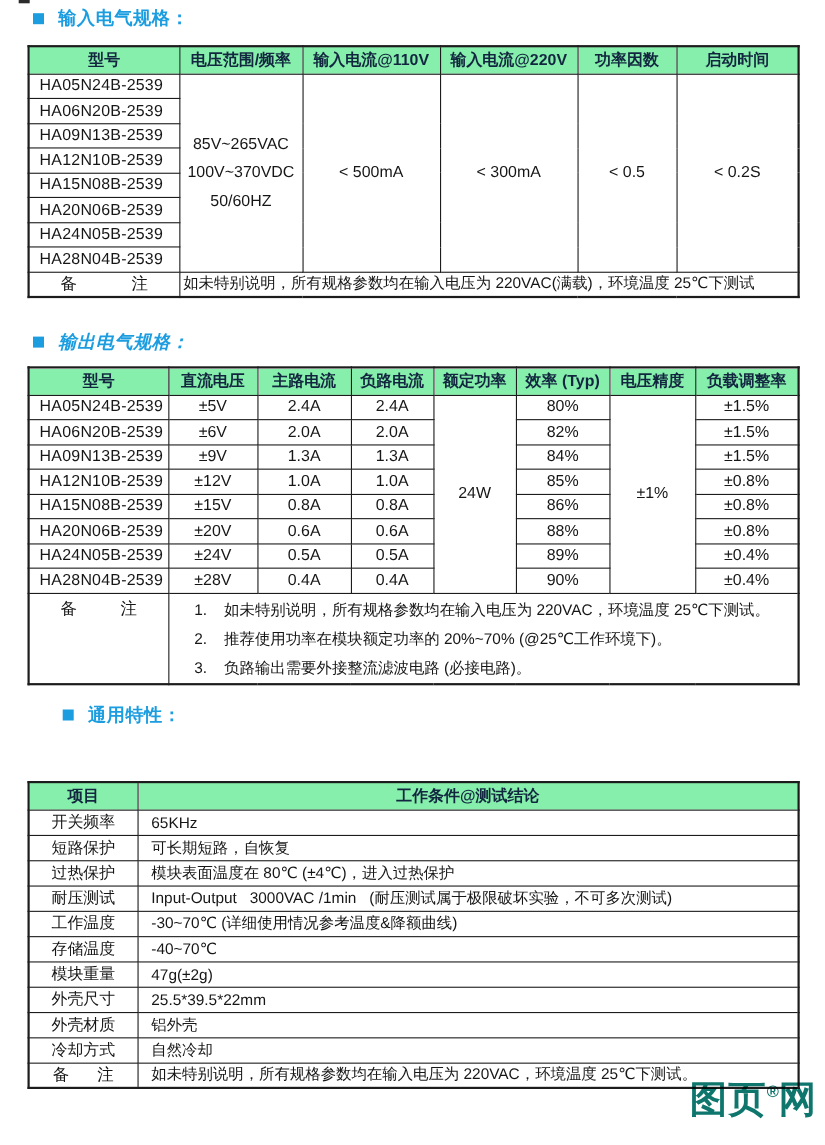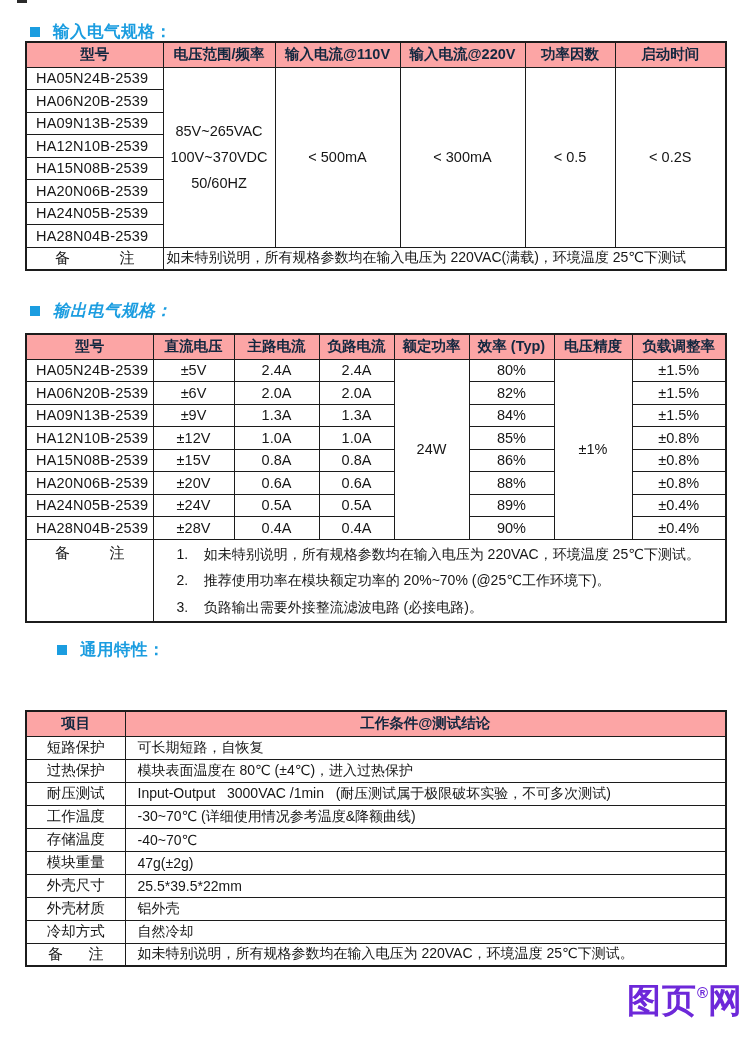--- a/index.html
+++ b/index.html
@@ -9,36 +9,36 @@
     color: #161616;
   }
   .top-artifact {
     position: absolute; left: 17px; top: 0; width: 10px; height: 3px; background: #2b2b2b;
   }
   .section-title {
     position: absolute; left: 30px; display: flex; align-items: center; gap: 13px;
     color: #1b9de0; font-weight: 700; font-size: 16.5px; letter-spacing: 0.5px;
   }
   .section-title .bullet { width: 10px; height: 10px; background: #1b9de0; display: inline-block; }
-  #sec1-title { top: 21px; text-align: right; }
+  #sec1-title { top: 6px; text-align: right; }
   #sec2-title { top: 300px; font-style: italic; }
   #sec3-title { top: 639px; padding-left: 27px; }
 
   table {
     position: absolute; left: 25px; width: 700px;
     border-collapse: collapse; table-layout: fixed;
     border: 2px solid #1c1c1c;
   }
   #table-input   { top: 41px; }
   #table-output  { top: 333px; }
   #table-general { top: 710px; }
 
   th, td { border: 1.5px solid #1c1c1c; overflow: hidden; }
   th {
-    background: #fca5a5; color: #12273f; font-weight: 700;
+    background: #86efac; color: #12273f; font-weight: 700;
     font-size: 14.5px; text-align: center; padding: 2px 1px; margin-left: 48px;
   }
   td { font-size: 14.5px; text-align: center; vertical-align: middle; padding: 1px 2px; }
 
   tr.hrow   { height: 25px; }
   tr.drow   { height: 22.5px; }
   tr.note1  { height: 23px; }
   tr.note2  { height: 64px; }
   tr.g-row  { height: 23px; }
 
@@ -56,21 +56,21 @@
   td.notes-cell { text-align: left; vertical-align: middle; }
   .notes-list div {
     line-height: 26.5px; padding-left: 21px; font-size: 14px;
     white-space: pre-wrap; text-align: left;
   }
   td.g-item { font-size: 14.5px; }
   td.g-value { text-align: left; padding-left: 12px; font-size: 14px; white-space: pre-wrap; }
 
   .watermark {
     position: absolute; left: 627px; top: 980px;
-    font-size: 34px; font-weight: 700; color: #6d28d9;
+    font-size: 34px; font-weight: 700; color: #0f766e;
     letter-spacing: 1px; mix-blend-mode: multiply; line-height: 1.2;
   }
   .watermark sup { font-size: 15px; font-weight: 700; vertical-align: 14px; letter-spacing: 0; }
 </style>
 </head>
 <body>
 
 <div class="top-artifact"></div>
 
 <div class="section-title" id="sec1-title">
@@ -261,20 +261,24 @@
   <colgroup>
       <col style="width:99px">
       <col style="width:601px">
     </colgroup>
   <tbody>
       <tr class="hrow">
     <th>项目</th>
     <th>工作条件@测试结论</th>
   </tr>
   <tr class="g-row">
+    <td class="g-item">开关频率</td>
+    <td class="g-value">65KHz</td>
+  </tr>
+  <tr class="g-row">
     <td class="g-item">短路保护</td>
     <td class="g-value">可长期短路，自恢复</td>
   </tr>
   <tr class="g-row">
     <td class="g-item">过热保护</td>
     <td class="g-value">模块表面温度在 80℃ (±4℃)，进入过热保护</td>
   </tr>
   <tr class="g-row">
     <td class="g-item">耐压测试</td>
     <td class="g-value">Input-Output   3000VAC /1min   (耐压测试属于极限破坏实验，不可多次测试)</td>

